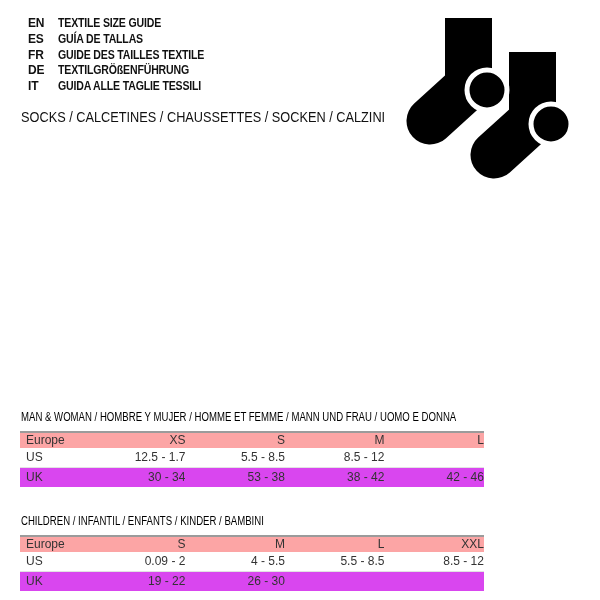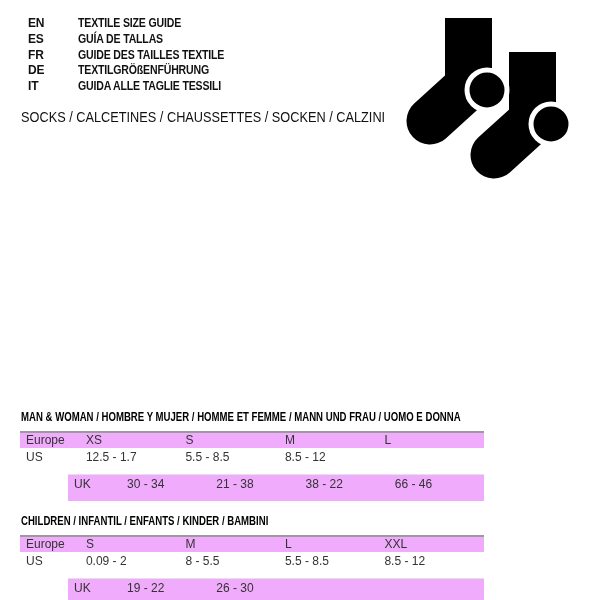--- a/index.html
+++ b/index.html
@@ -7,40 +7,40 @@
     width:600px;height:600px;background:#ffffff;position:relative;
     font-family:"Liberation Sans","DejaVu Sans",sans-serif;color:#111;
     overflow:hidden;
   }
   .abs{position:absolute;}
   .cond{display:inline-block;transform:scaleX(0.88);transform-origin:0 50%;white-space:nowrap;}
   .cond-t{display:inline-block;transform:scaleX(0.80);transform-origin:0 50%;white-space:nowrap;}
 
   
   .lang-list{left:28px;top:16px;line-height:15.8px;font-size:12px;font-weight:bold;letter-spacing:-0.2px;}
-  .lang-row{display:flex;gap:20px;}
+  .lang-row{display:flex;}
   .lang-code{width:30px;flex:0 0 30px;}
   .lang-label{white-space:nowrap;}
 
   
   .category-title{left:21px;top:108px;font-size:15px;font-weight:normal;line-height:18px;}
   .category-title .cond{transform:scaleX(0.85);}
 
   
   .sock-svg{left:400px;top:12px;}
 
   
   .table-block{left:20px;width:464px;}
-  .table-title{font-size:12px;font-weight:bold;line-height:16px;margin-bottom:6px;margin-left:1px;color:#000;}
+  .table-title{font-size:12px;font-weight:normal;line-height:16px;margin-bottom:6px;margin-left:1px;color:#000;}
   .size-table{width:464px;}
   .t-row{display:grid;grid-template-columns:14.2% 21.45% 21.45% 21.45% 21.45%;}
-  .t-head{background:#f0abfc;border-top:2px solid #9b9b9b;height:15px;line-height:14px;}
-  .t-body{height:26px;line-height:19px;}
-  .t-alt{background:#f0abfc;border-top:1px solid #e2e2e2;margin-left:48px;}
-  .t-cell{font-size:12px;color:#333;text-align:left;overflow:hidden;}
+  .t-head{background:#fca5a5;border-top:2px solid #9b9b9b;height:15px;line-height:14px;}
+  .t-body{height:19px;line-height:19px;}
+  .t-alt{background:#d946ef;border-top:1px solid #e2e2e2;}
+  .t-cell{font-size:12px;color:#333;text-align:right;overflow:hidden;}
   .t-cell.first{text-align:left;padding-left:6px;}
 </style>
 </head>
 <body>
 
 <div class="abs lang-list">
   <div class="lang-row">
     <span class="lang-code">EN</span>
     <span class="lang-label cond">TEXTILE SIZE GUIDE</span>
   </div>
@@ -100,43 +100,43 @@
     </div>
     <div class="t-row t-body">
       <div class="t-cell first">US</div>
       <div class="t-cell">12.5 - 1.7</div>
       <div class="t-cell">5.5 - 8.5</div>
       <div class="t-cell">8.5 - 12</div>
     </div>
     <div class="t-row t-body t-alt">
       <div class="t-cell first">UK</div>
       <div class="t-cell">30 - 34</div>
-      <div class="t-cell">21 - 38</div>
-      <div class="t-cell">38 - 22</div>
-      <div class="t-cell">66 - 46</div>
+      <div class="t-cell">53 - 38</div>
+      <div class="t-cell">38 - 42</div>
+      <div class="t-cell">42 - 46</div>
     </div>
   </div>
 </div>
 
 <div class="abs table-block" style="top:513px;">
   <div class="table-title">
     <span class="cond-t">CHILDREN / INFANTIL / ENFANTS / KINDER / BAMBINI</span>
   </div>
   <div class="size-table">
     <div class="t-row t-head">
       <div class="t-cell first">Europe</div>
       <div class="t-cell">S</div>
       <div class="t-cell">M</div>
       <div class="t-cell">L</div>
       <div class="t-cell">XXL</div>
     </div>
     <div class="t-row t-body">
       <div class="t-cell first">US</div>
       <div class="t-cell">0.09 - 2</div>
-      <div class="t-cell">8 - 5.5</div>
+      <div class="t-cell">4 - 5.5</div>
       <div class="t-cell">5.5 - 8.5</div>
       <div class="t-cell">8.5 - 12</div>
     </div>
     <div class="t-row t-body t-alt">
       <div class="t-cell first">UK</div>
       <div class="t-cell">19 - 22</div>
       <div class="t-cell">26 - 30</div>
     </div>
   </div>
 </div>

